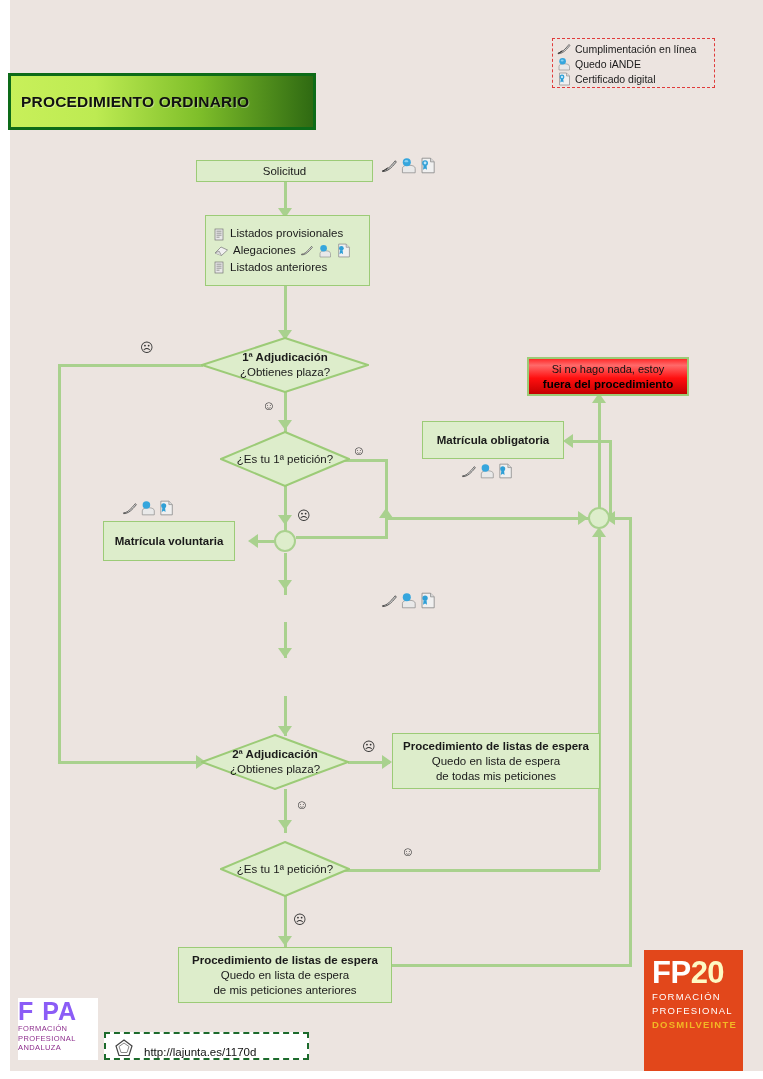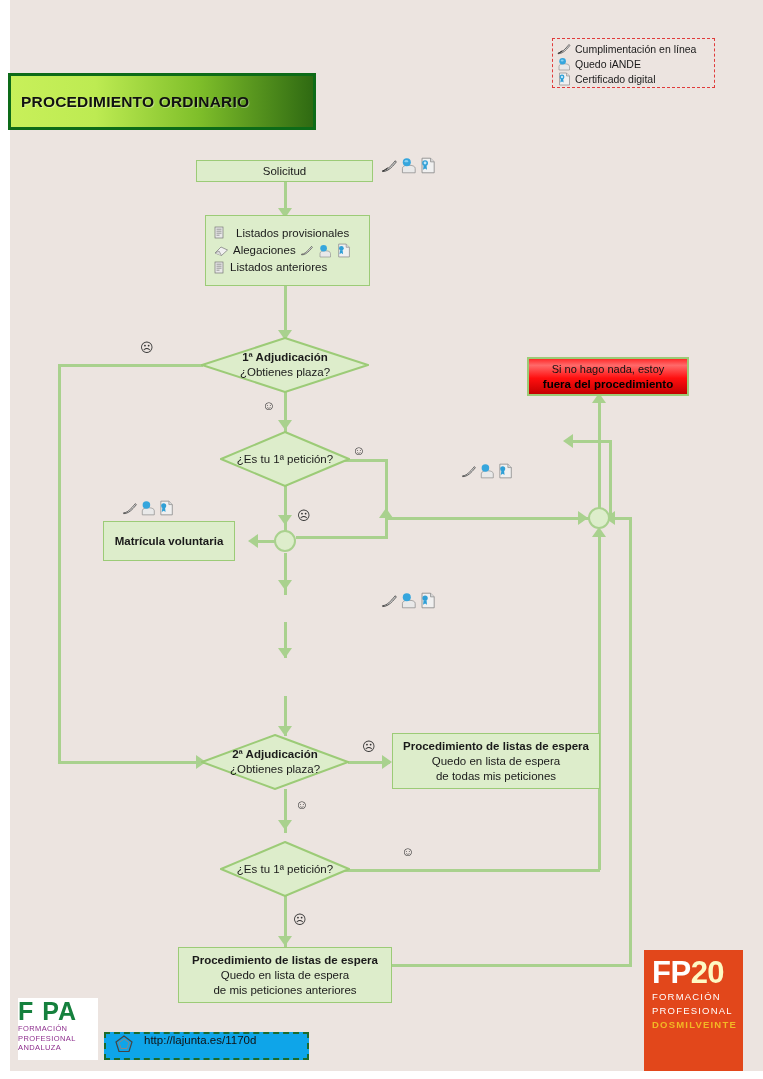--- a/index.html
+++ b/index.html
@@ -55,24 +55,24 @@
   .arr-right{border-top:7px solid transparent;border-bottom:7px solid transparent;border-left:10px solid #a9d18e;}
   .junc{position:absolute;width:22px;height:22px;border-radius:50%;background:#ddedcb;border:2px solid #a9d18e;box-sizing:border-box;}
 
   .face{position:absolute;font-size:13px;line-height:13px;color:#333;}
 
   
   .icngrp{position:absolute;display:flex;align-items:center;gap:2px;}
 
   
   .fpa{position:absolute;left:18px;top:998px;width:80px;height:62px;background:#fff;}
-  .fpa .big{font-family:"Liberation Sans",sans-serif;font-weight:bold;font-size:25px;color:#15803d;line-height:26px;letter-spacing:1px;}
+  .fpa .big{font-family:"Liberation Sans",sans-serif;font-weight:bold;font-size:25px;color:#8b5cf6;line-height:26px;letter-spacing:1px;}
   .fpa .sm{font-size:7.5px;color:#8e2f8e;line-height:9.5px;letter-spacing:.4px;}
   .url-box{position:absolute;left:104px;top:1032px;width:205px;height:28px;border:2px dashed #1c6b2c;
-    box-sizing:border-box;display:flex;align-items:flex-start;padding-left:8px;gap:10px;background:#0ea5e9;}
+    box-sizing:border-box;display:flex;align-items:flex-end;padding-left:8px;gap:10px;background:#ffffff;}
   .url-box .u{font-size:11.5px;color:#111;}
   .fp20{position:absolute;left:644px;top:950px;width:99px;height:121px;background:#e2471b;
     padding:6px 8px;box-sizing:border-box;}
   .fp20 .row1{font-size:31px;font-weight:bold;line-height:34px;letter-spacing:-.5px;}
   .fp20 .row1 .fp{color:#fff;}
   .fp20 .row1 .n20{color:#fef9c3;}
   .fp20 .sm{font-size:9.5px;letter-spacing:1.2px;line-height:14px;color:#fff;}
   .fp20 .sm.y{color:#f2b824;font-weight:bold;}
 </style>
 </head>
@@ -209,21 +209,21 @@
           <path d="M2.5 1 L9.5 1 L12.5 4 L12.5 13 L2.5 13 Z" fill="#f0f0f0" stroke="#8a8a8a" stroke-width=".7"></path>
           <path d="M9.5 1 L9.5 4 L12.5 4" fill="#d8d8d8" stroke="#8a8a8a" stroke-width=".6"></path>
           <circle cx="5" cy="5" r="2.4" fill="#2f9fd6"></circle>
           <circle cx="5" cy="5" r="1.2" fill="#bfe7fa"></circle>
           <path d="M3.8 6.8 L3.3 10.5 L5 9.4 L6.6 10.5 L6.2 6.8 Z" fill="#2f9fd6"></path>
         </svg>
     </span>
   </div>
 
   <div class="node" style="left:205px;top:215px;width:165px;height:71px;align-items:flex-start;padding-left:8px;gap:2px;justify-content:center;">
-    <div style="display:flex;align-items:flex-start;gap:11px;">
+    <div style="display:flex;align-items:flex-end;gap:5px;">
       <span class="icn">
         <svg width="11" height="13" viewBox="0 0 11 13">
             <rect x="1" y="1" width="8" height="11" fill="#e8e8e8" stroke="#777" stroke-width=".7"></rect>
             <path d="M2.5 3.2h5M2.5 5.2h5M2.5 7.2h5M2.5 9.2h3" stroke="#777" stroke-width=".7"></path>
           </svg>
       </span>
       <span>Listados provisionales</span>
     </div>
     <div style="display:flex;align-items:center;gap:4px;">
       <span class="icn">
@@ -274,20 +274,23 @@
     </div>
   </div>
   <div class="face" style="left:140px;top:341px;">☹</div>
   <div class="face" style="left:262px;top:399px;">☺</div>
 
   <div class="node red" style="left:527px;top:357px;width:162px;height:39px;">
     <span class="t1">Si no hago nada, estoy</span>
     <span class="t2">fuera del procedimiento</span>
   </div>
 
+  <div class="node" style="left:422px;top:421px;width:142px;height:38px;">
+    <span class="b">Matrícula obligatoria</span>
+  </div>
   <div class="icngrp" style="left:461px;top:463px;">
     <span class="icn">
       <svg width="16" height="13" viewBox="0 0 14 12">
           <path d="M1 10 C4 10 6 8 9 5 L12 1.5 L12.8 2.6 L9.8 6 C7 9 4.5 10.6 1.2 10.8 Z" fill="#f2f2f2" stroke="#333" stroke-width=".7"></path>
         </svg>
     </span>
     <span class="icn">
       <svg width="16" height="16" viewBox="0 0 14 14">
           <path d="M2 13 L12.5 13 L12.5 9.5 C12.5 7.5 10 6.8 7.2 6.8 C4.4 6.8 2 7.5 2 9.5 Z" fill="#e9e9e9" stroke="#888" stroke-width=".6"></path>
           <circle cx="5.6" cy="4.3" r="3.3" fill="#36a6dd"></circle>

